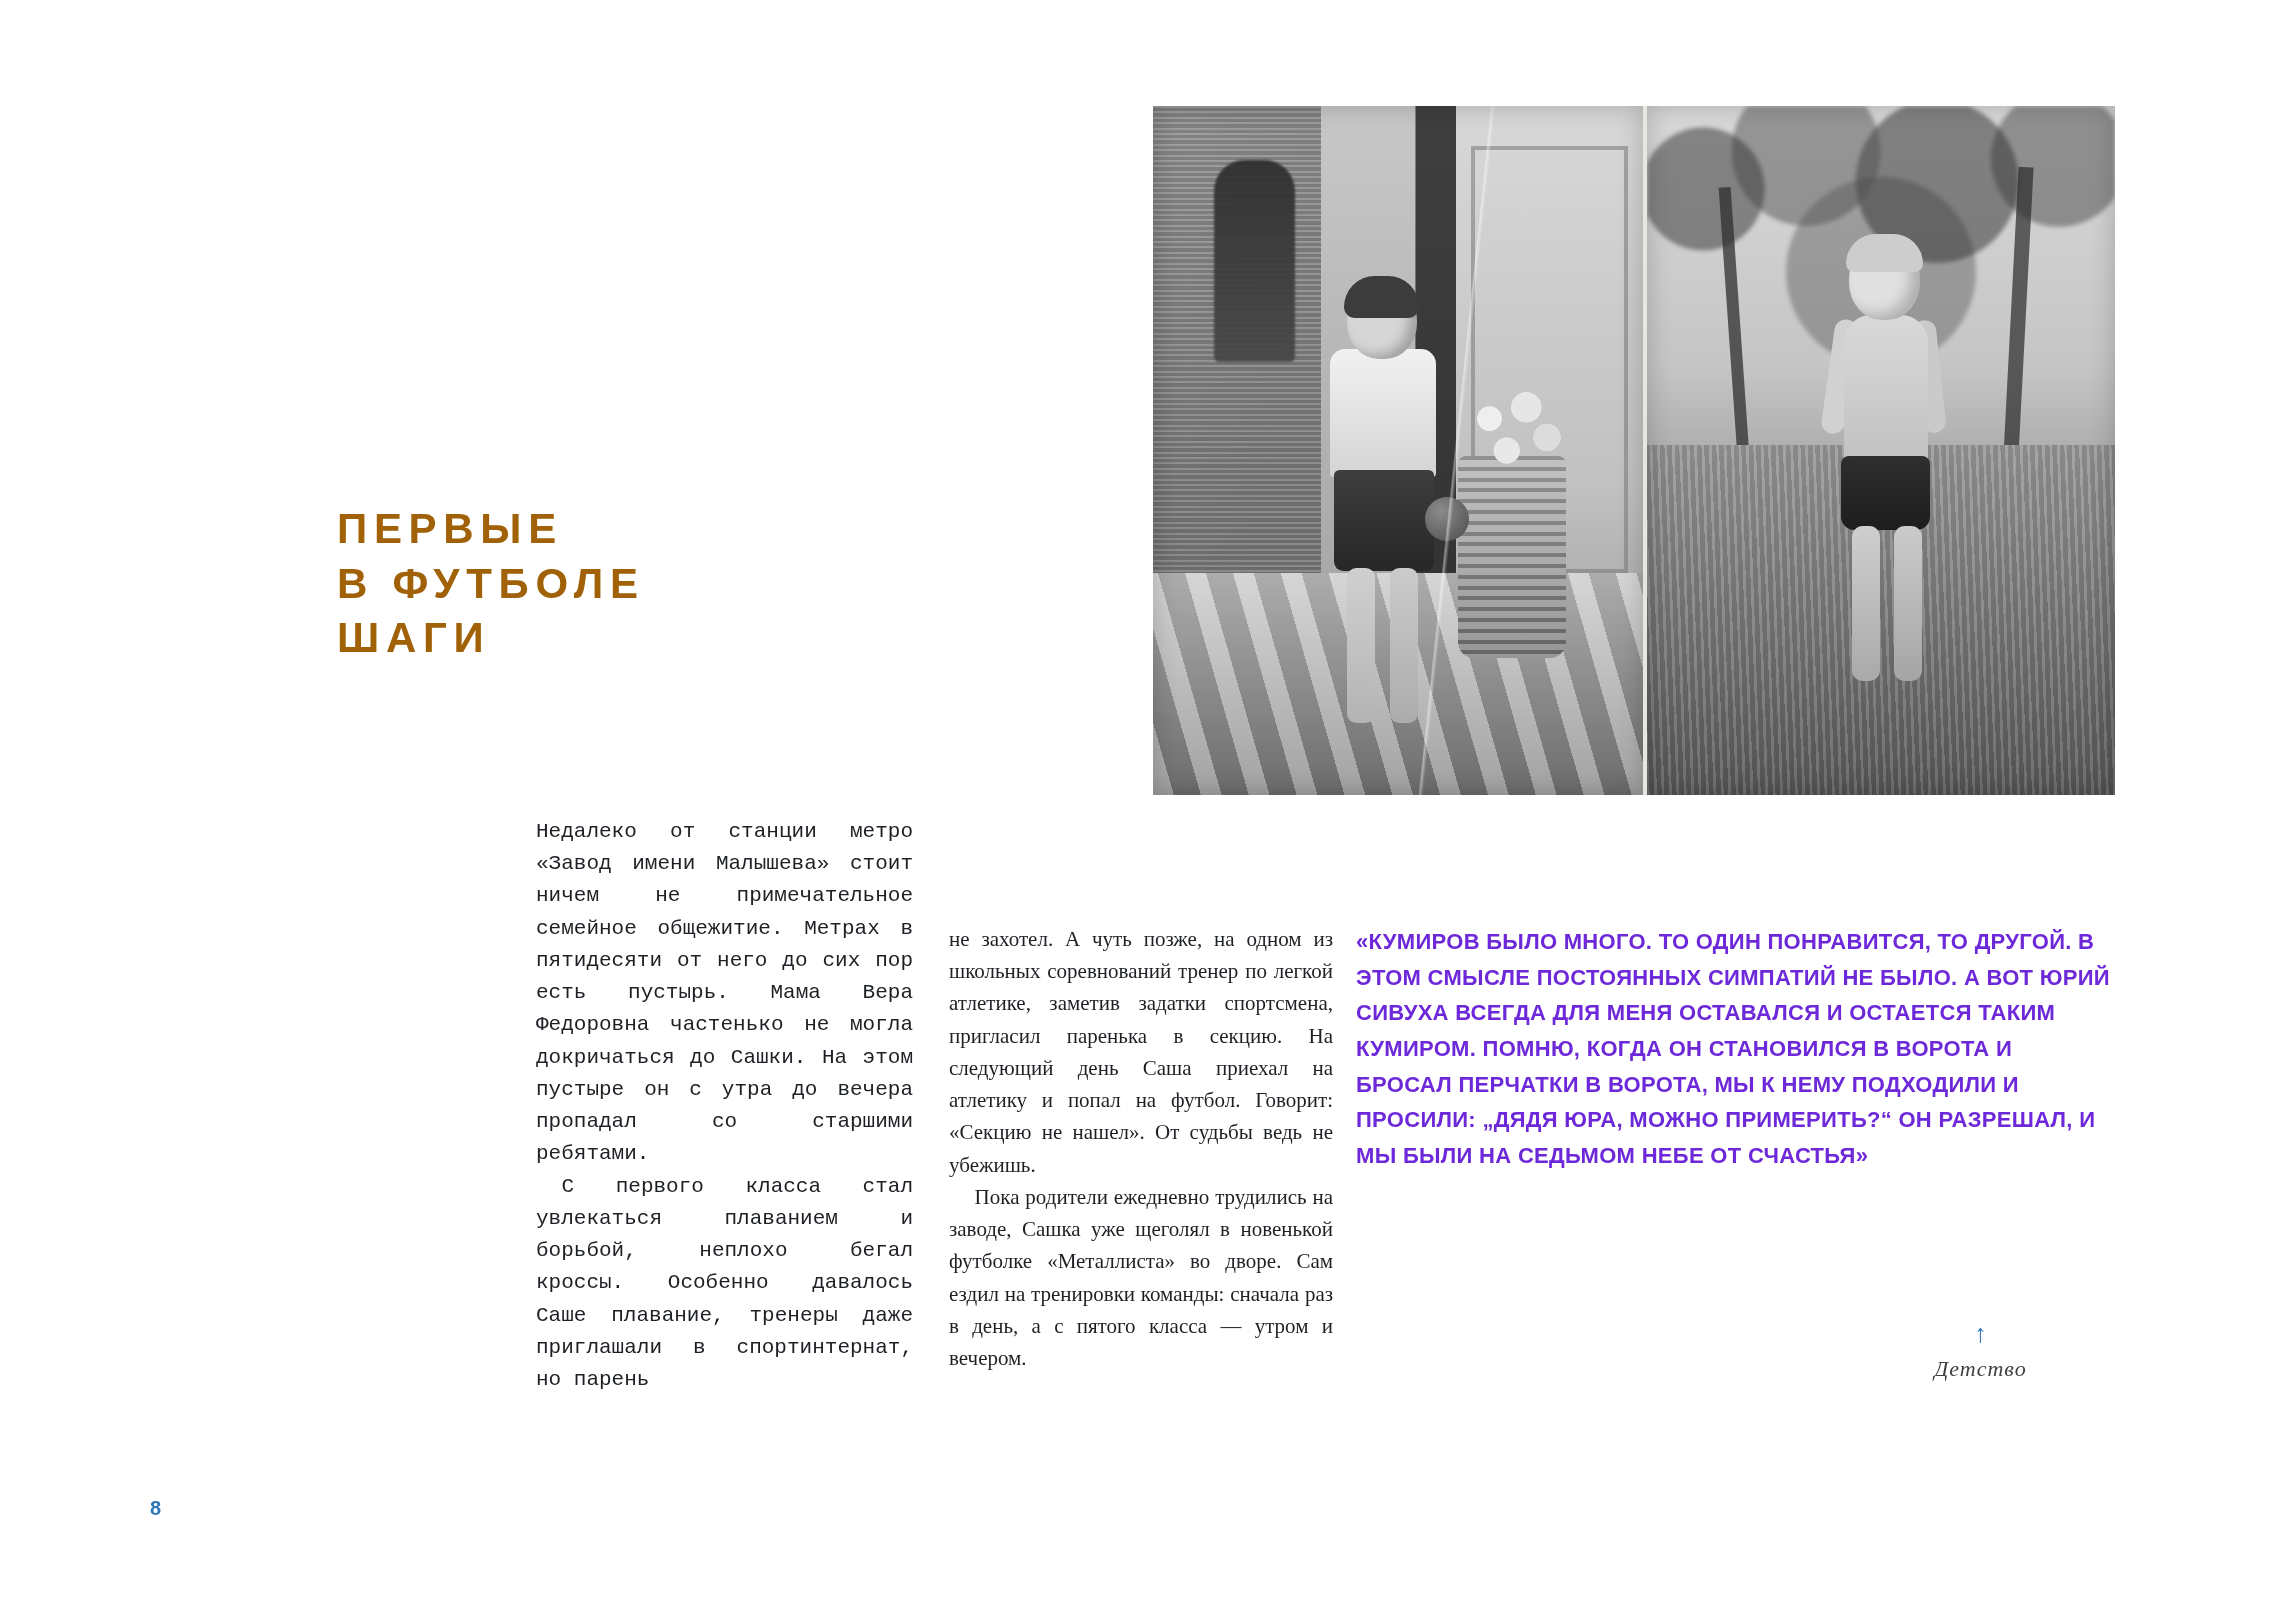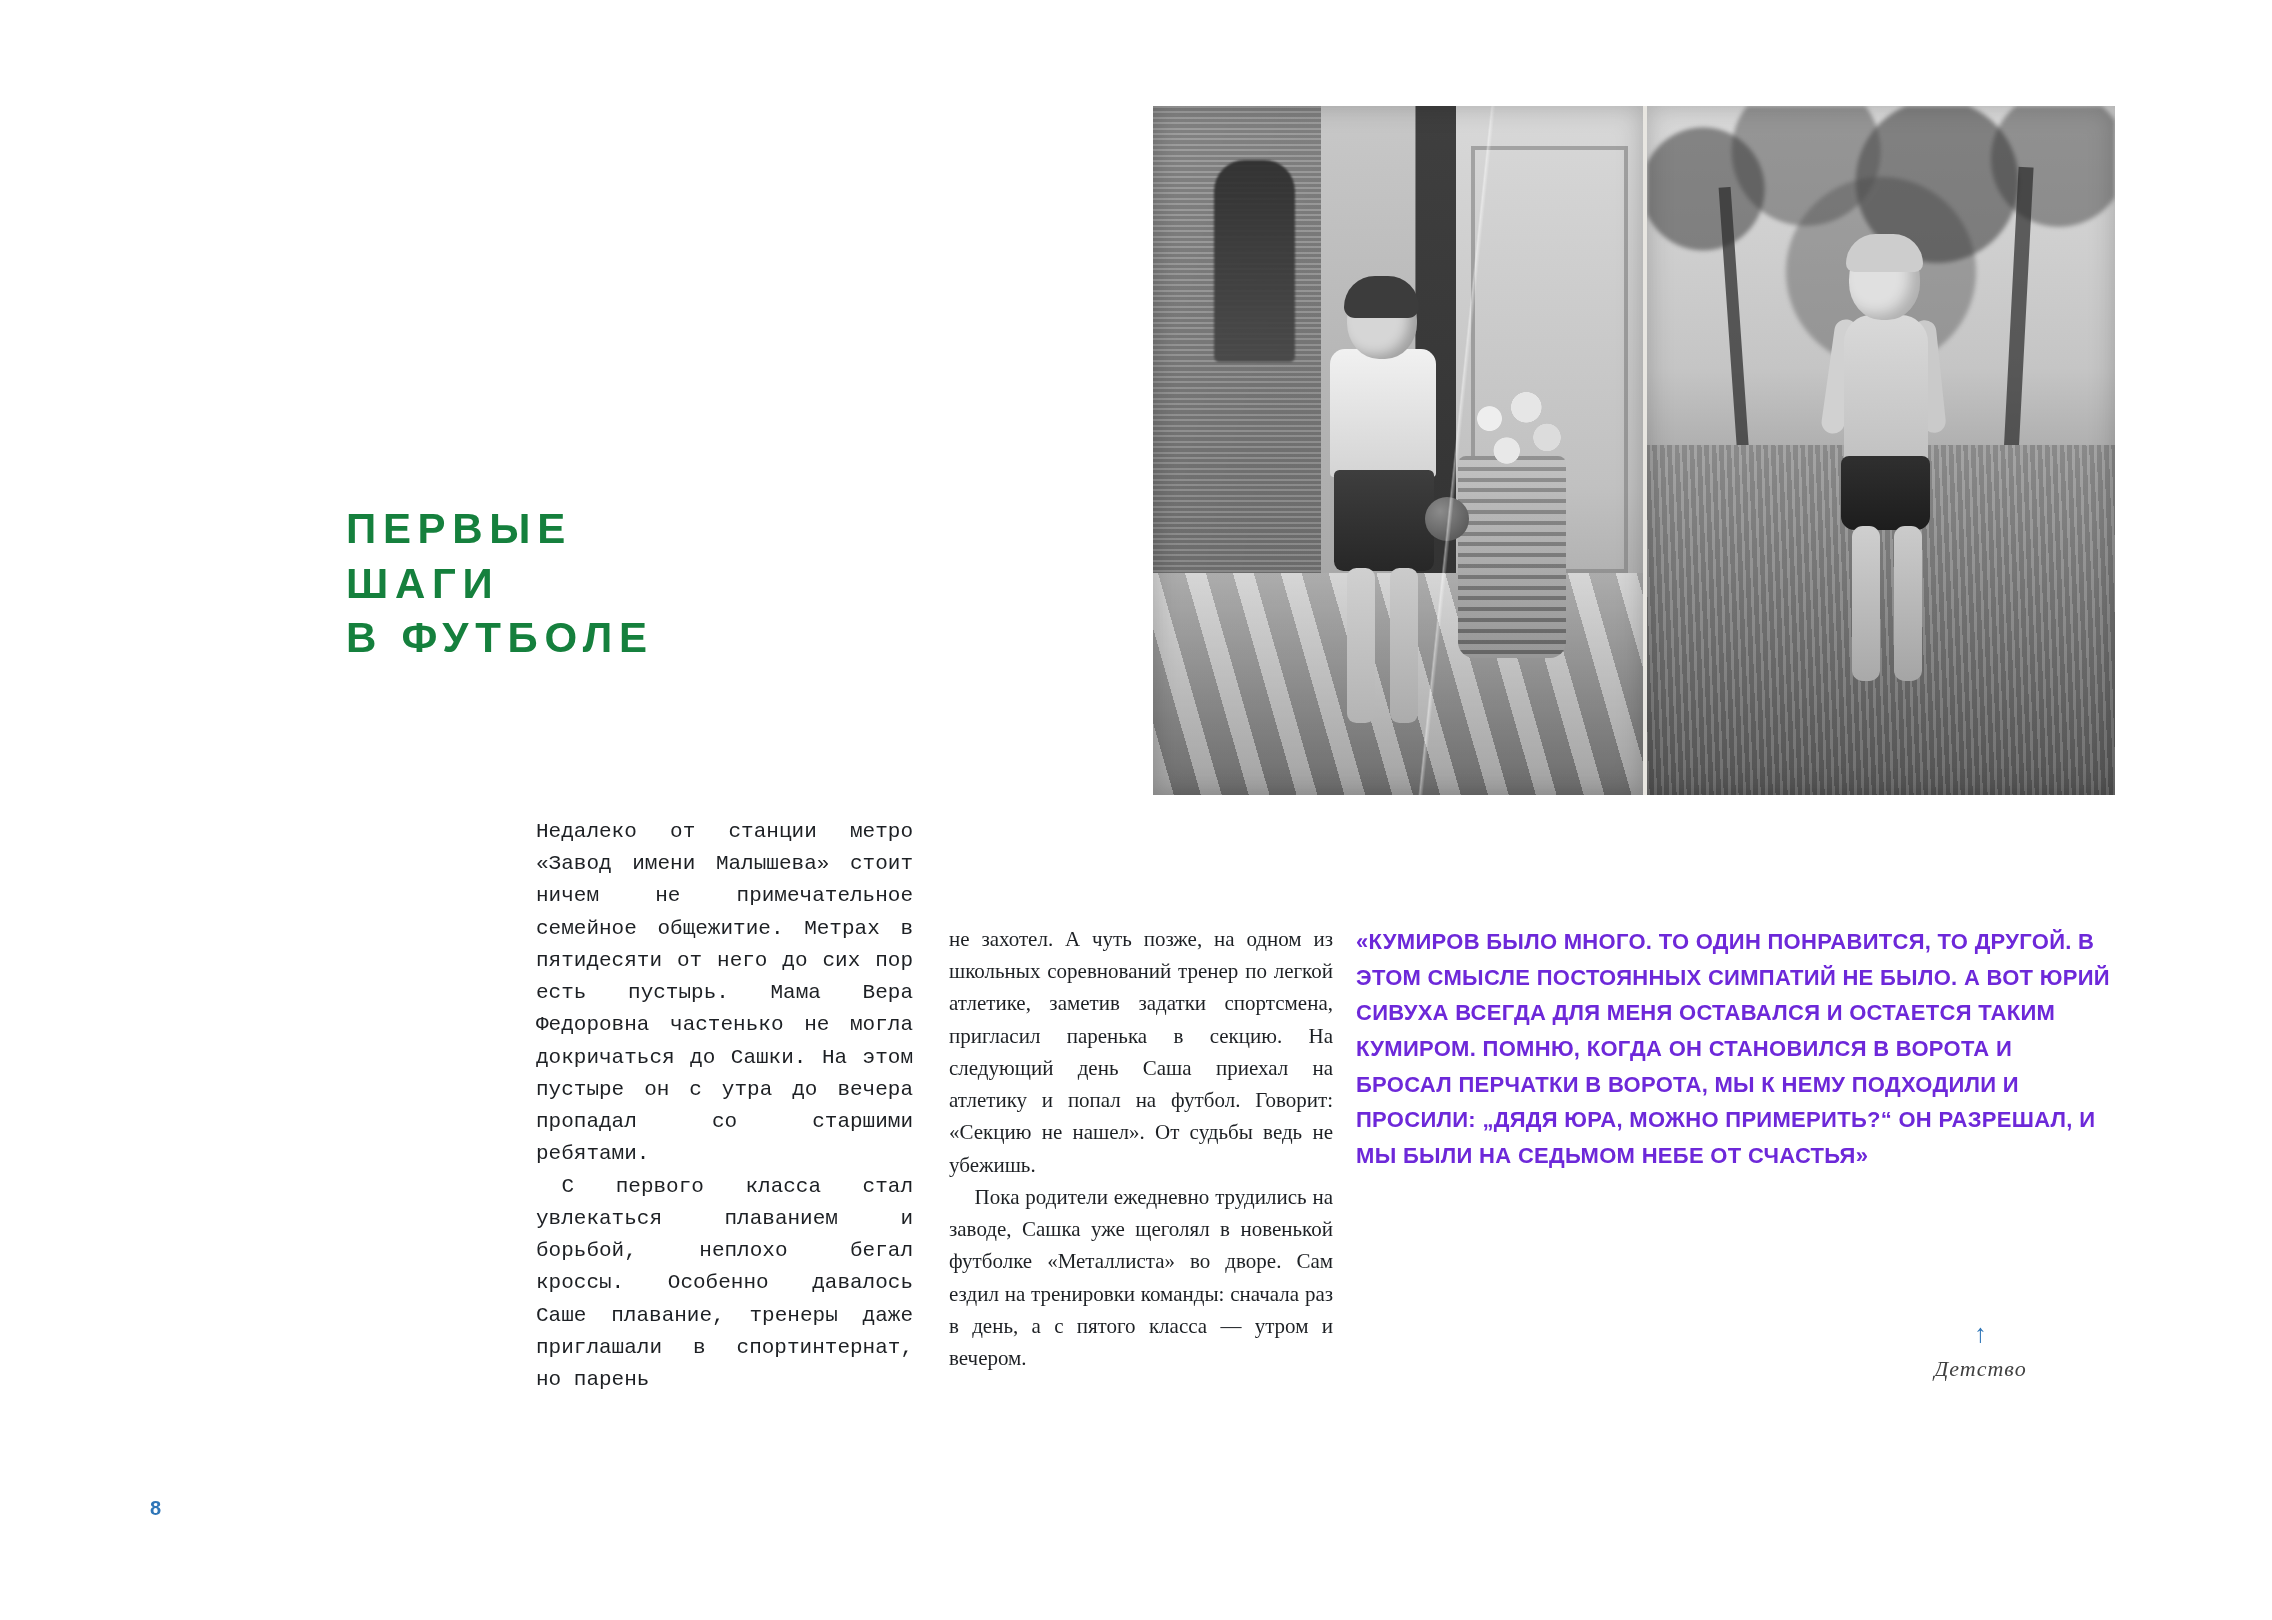--- a/index.html
+++ b/index.html
@@ -14,29 +14,29 @@
     position: relative;
     width: 2273px;
     height: 1620px;
     background: #ffffff;
     overflow: hidden;
   }
 
   
   .chapter-title {
     position: absolute;
-    left: 346px;
+    left: 337px;
     top: 502px;
     width: 606px;
     font-family: "Liberation Sans", sans-serif;
     font-weight: bold;
     font-size: 42px;
     line-height: 1.30;
     letter-spacing: 6.7px;
-    color: #15803d;
+    color: #a16207;
     text-transform: uppercase;
   }
   .chapter-title .line {
     display: block;
     white-space: nowrap;
   }
 
   
   .col {
     position: absolute;
@@ -297,22 +297,22 @@
     pointer-events: none;
   }
 </style>
 </head>
 <body>
 
 <div class="page">
 
   <div class="chapter-title">
     <span class="line">ПЕРВЫЕ</span>
+    <span class="line">В ФУТБОЛЕ</span>
     <span class="line">ШАГИ</span>
-    <span class="line">В ФУТБОЛЕ</span>
   </div>
 
   <div class="photo-block">
 
     <div class="photo photo-left">
       <div class="pl-wall"></div>
       <div class="pl-door"></div>
       <div class="pl-frame"></div>
       <div class="pl-panel"></div>
       <div class="pl-figure"></div>

